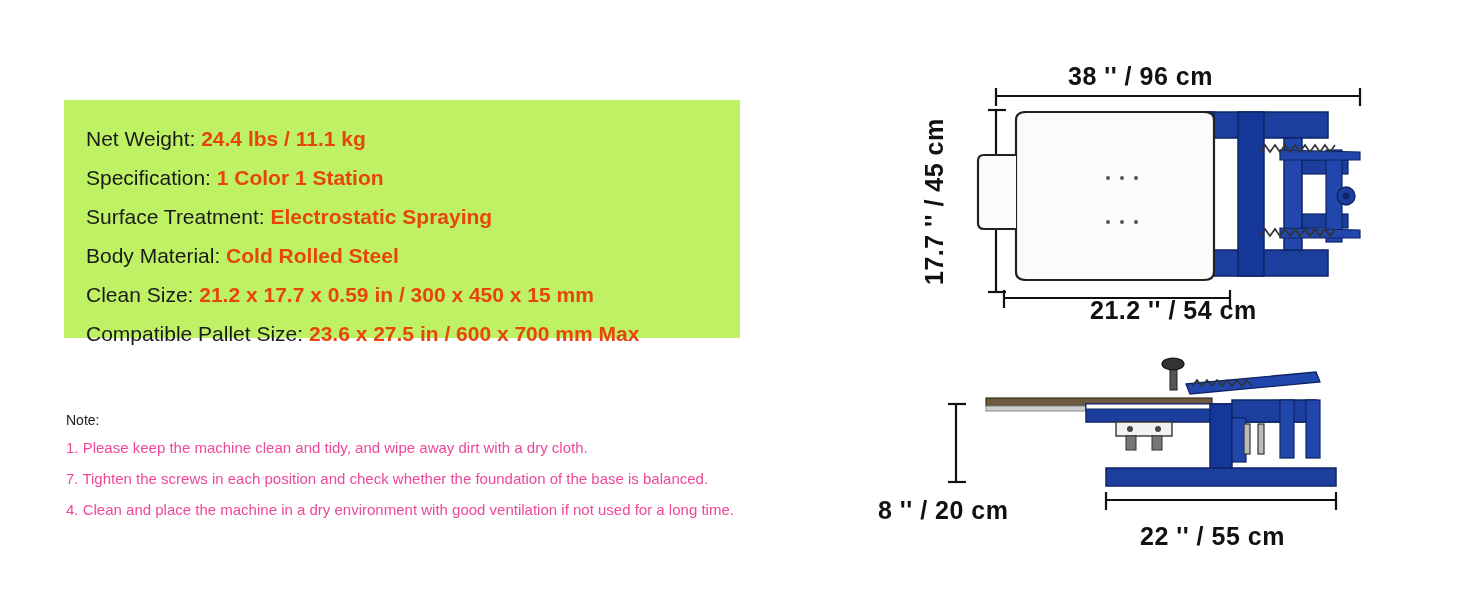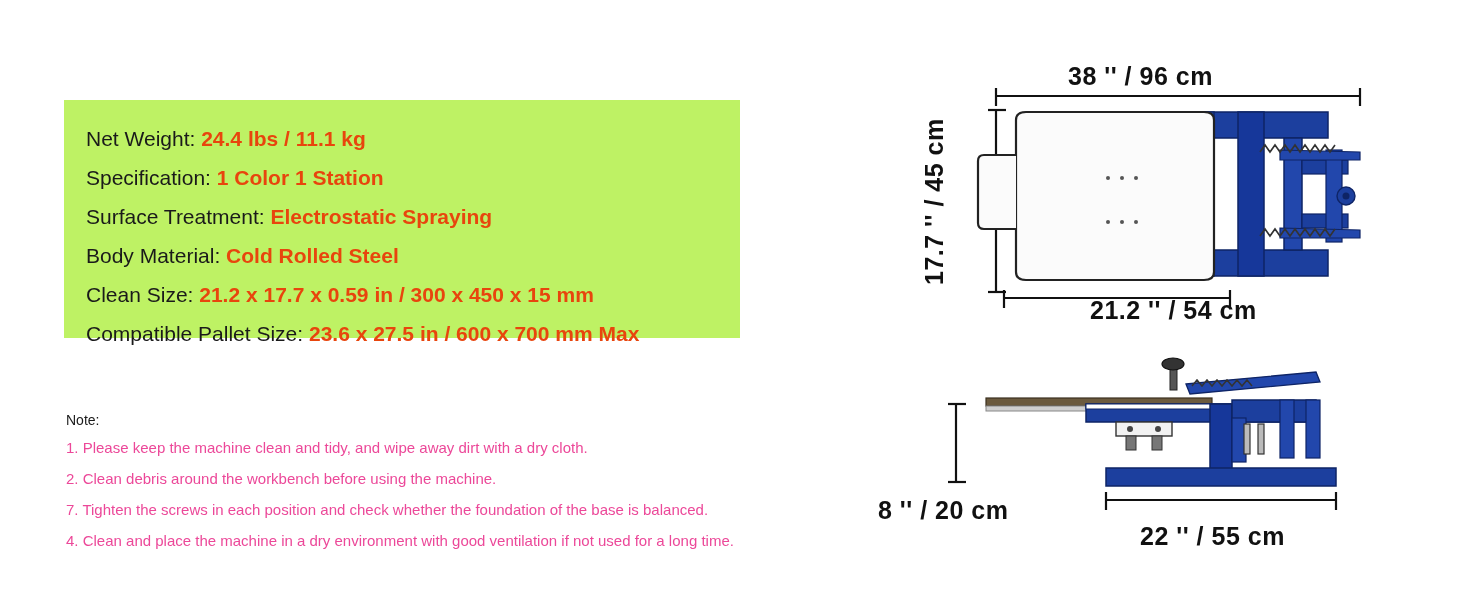--- a/index.html
+++ b/index.html
@@ -103,21 +103,20 @@
     <span class="label">Clean Size: </span><span class="value">21.2 x 17.7 x 0.59 in / 300 x 450 x 15 mm</span>
   </div>
   <div class="spec-row">
     <span class="label">Compatible Pallet Size: </span><span class="value">23.6 x 27.5 in / 600 x 700 mm Max</span>
   </div>
 </div>
 
 <div class="notes">
   <div class="notes-title">Note:</div>
   <div class="note-line">1. Please keep the machine clean and tidy, and wipe away dirt with a dry cloth.</div>
-  <div class="note-line">2. Clean debris around the workbench before using the machine.</div>
   <div class="note-line">7. Tighten the screws in each position and check whether the foundation of the base is balanced.</div>
   <div class="note-line">4. Clean and place the machine in a dry environment with good ventilation if not used for a long time.</div>
 </div>
 
 <div class="diagram">
 
   <svg width="624" height="600" viewBox="0 0 624 600">
 
     <g stroke="#111" stroke-width="2.2" fill="none">
       <line x1="156" y1="96" x2="520" y2="96"></line>

